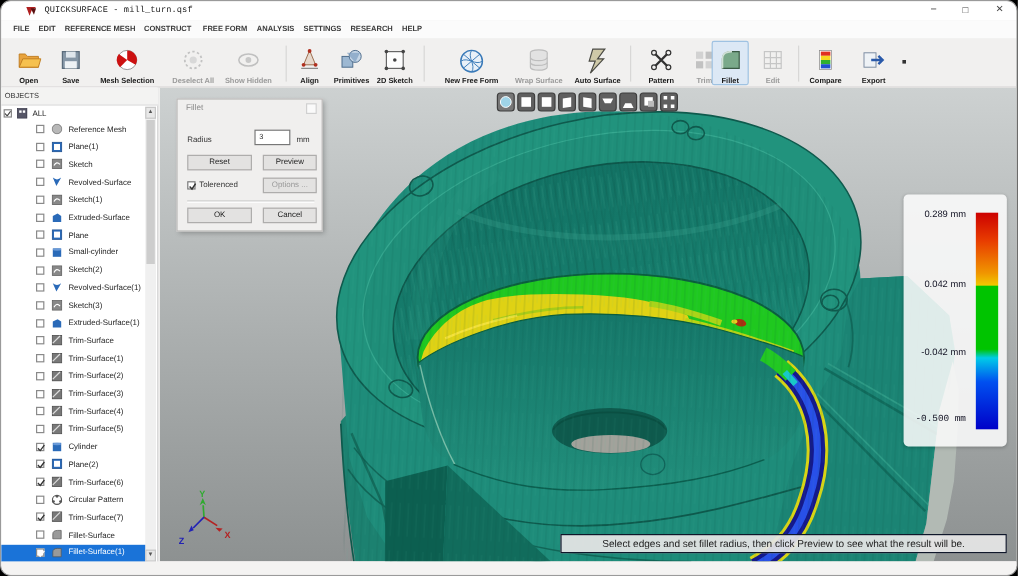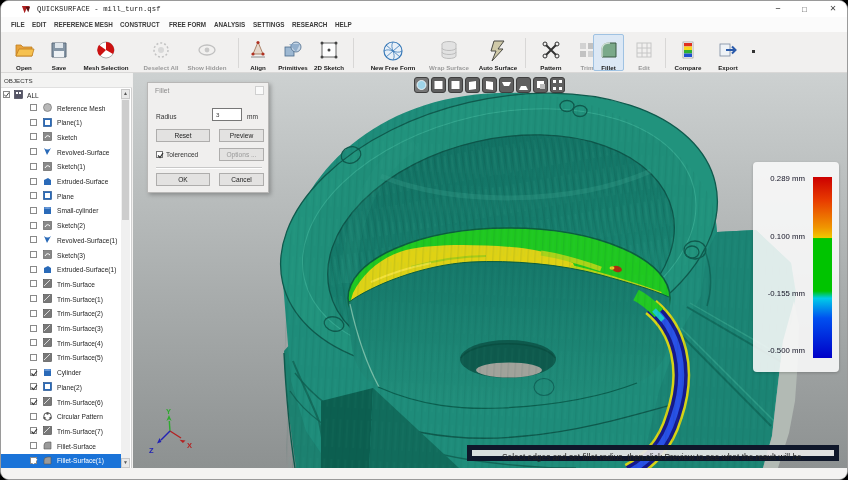--- a/index.html
+++ b/index.html
@@ -19,21 +19,21 @@
   .tsep{position:absolute;top:6px;width:1px;height:30px;background:#d8d7d6;}
   .tree{position:absolute;left:0;top:72px;width:131px;height:395px;background:#ffffff;border-right:1px solid #d0d0d0;}
   .trow{position:absolute;left:0;height:14px;width:119px;font-size:6.6px;color:#1f1f1f;white-space:nowrap;}
   .trow .cb{position:absolute;width:7px;height:7px;border:1px solid #8a8a8a;background:#fff;top:3px;}
   .trow .ico{position:absolute;width:9px;height:9px;top:2px;}
   .trow .txt{position:absolute;top:3.5px;}
   .scroll{position:absolute;right:1px;top:0;width:9px;height:395px;background:#f0f0f0;}
   .viewport{position:absolute;left:132px;top:72px;width:716px;height:395px;overflow:hidden;}
   .dlg{position:absolute;left:146px;top:81px;width:122px;height:111px;background:#f0efee;border:1px solid #b8b7b6;box-shadow:2px 2px 4px rgba(0,0,0,0.25);font-size:6.6px;color:#333;}
   .dbtn{position:absolute;background:#e3e2e1;border:1px solid #aeadac;text-align:center;font-size:6.6px;color:#222;line-height:11px;height:13px;}
-  .statusbar{position:absolute;left:466px;top:444px;width:372px;height:16px;background:rgba(228,228,228,0.94);border:5px solid #0f172a;font-size:8.4px;color:#222;line-height:14px;text-align:center;}
+  .statusbar{position:absolute;left:466px;top:444px;width:372px;height:16px;background:rgba(228,228,228,0.94);border:1px solid #0f172a;font-size:8.4px;color:#222;line-height:14px;text-align:center;}
   .legend{position:absolute;left:752px;top:161px;width:86px;height:210px;background:rgba(251,251,251,0.88);border-radius:4px;box-shadow:0 1px 3px rgba(0,0,0,0.2);}
   .legend .lab{position:absolute;right:34px;font-size:7.8px;color:#111122;white-space:nowrap;}
   .lbar{position:absolute;left:60px;top:15px;width:19px;height:181px;}
   .vbtns{position:absolute;left:413px;top:76px;height:16px;}
   .vbtn{position:absolute;top:0;width:15px;height:16px;background:#5f5f5f;border:1px solid #3f3f3f;border-radius:3px;}
   .botstrip{position:absolute;left:0;top:467px;width:848px;height:13px;background:#f4f3f2;}
 </style>
 </head>
 <body>
 <div class="window">
@@ -370,23 +370,23 @@
           <stop offset="0.34" stop-color="#00c400"></stop>
           <stop offset="0.63" stop-color="#00c400"></stop>
           <stop offset="0.67" stop-color="#00cce8"></stop>
           <stop offset="0.78" stop-color="#0050f0"></stop>
           <stop offset="1" stop-color="#0000c8"></stop>
         </linearGradient>
       </defs>
       <rect x="0" y="0" width="19" height="181" fill="url(#lg)"></rect>
     </svg>
     <span class="lab" style="top:12px;">0.289 mm</span>
-    <span class="lab" style="top:70px;">0.100 mm</span>
-    <span class="lab" style="top:127px;">-0.155 mm</span>
-    <span class="lab" style="top:184px;">-0.500 mm</span>
+    <span class="lab" style="top:70px;">0.042 mm</span>
+    <span class="lab" style="top:127px;">-0.042 mm</span>
+    <span class="lab" style="top:184px;font-family:Liberation Mono, monospace;">-0.500 mm</span>
   </div>
 
   <div class="statusbar">Select edges and set fillet radius, then click Preview to see what the result will be.</div>
 
   <div class="dlg">
     <div style="position:absolute;left:7px;top:4px;color:#8a8a8a;font-size:6.8px;">Fillet</div>
     <div style="position:absolute;right:4px;top:3px;width:9px;height:9px;background:#fafafa;border:1px solid #d0d0d0;"></div>
     <div style="position:absolute;left:8px;top:30px;">Radius</div>
     <div style="position:absolute;left:64px;top:25px;width:30px;height:13px;background:#fff;border:1px solid #777;font-size:6.2px;line-height:12px;padding-left:3px;">3</div>
     <div style="position:absolute;left:99px;top:30px;">mm</div>

